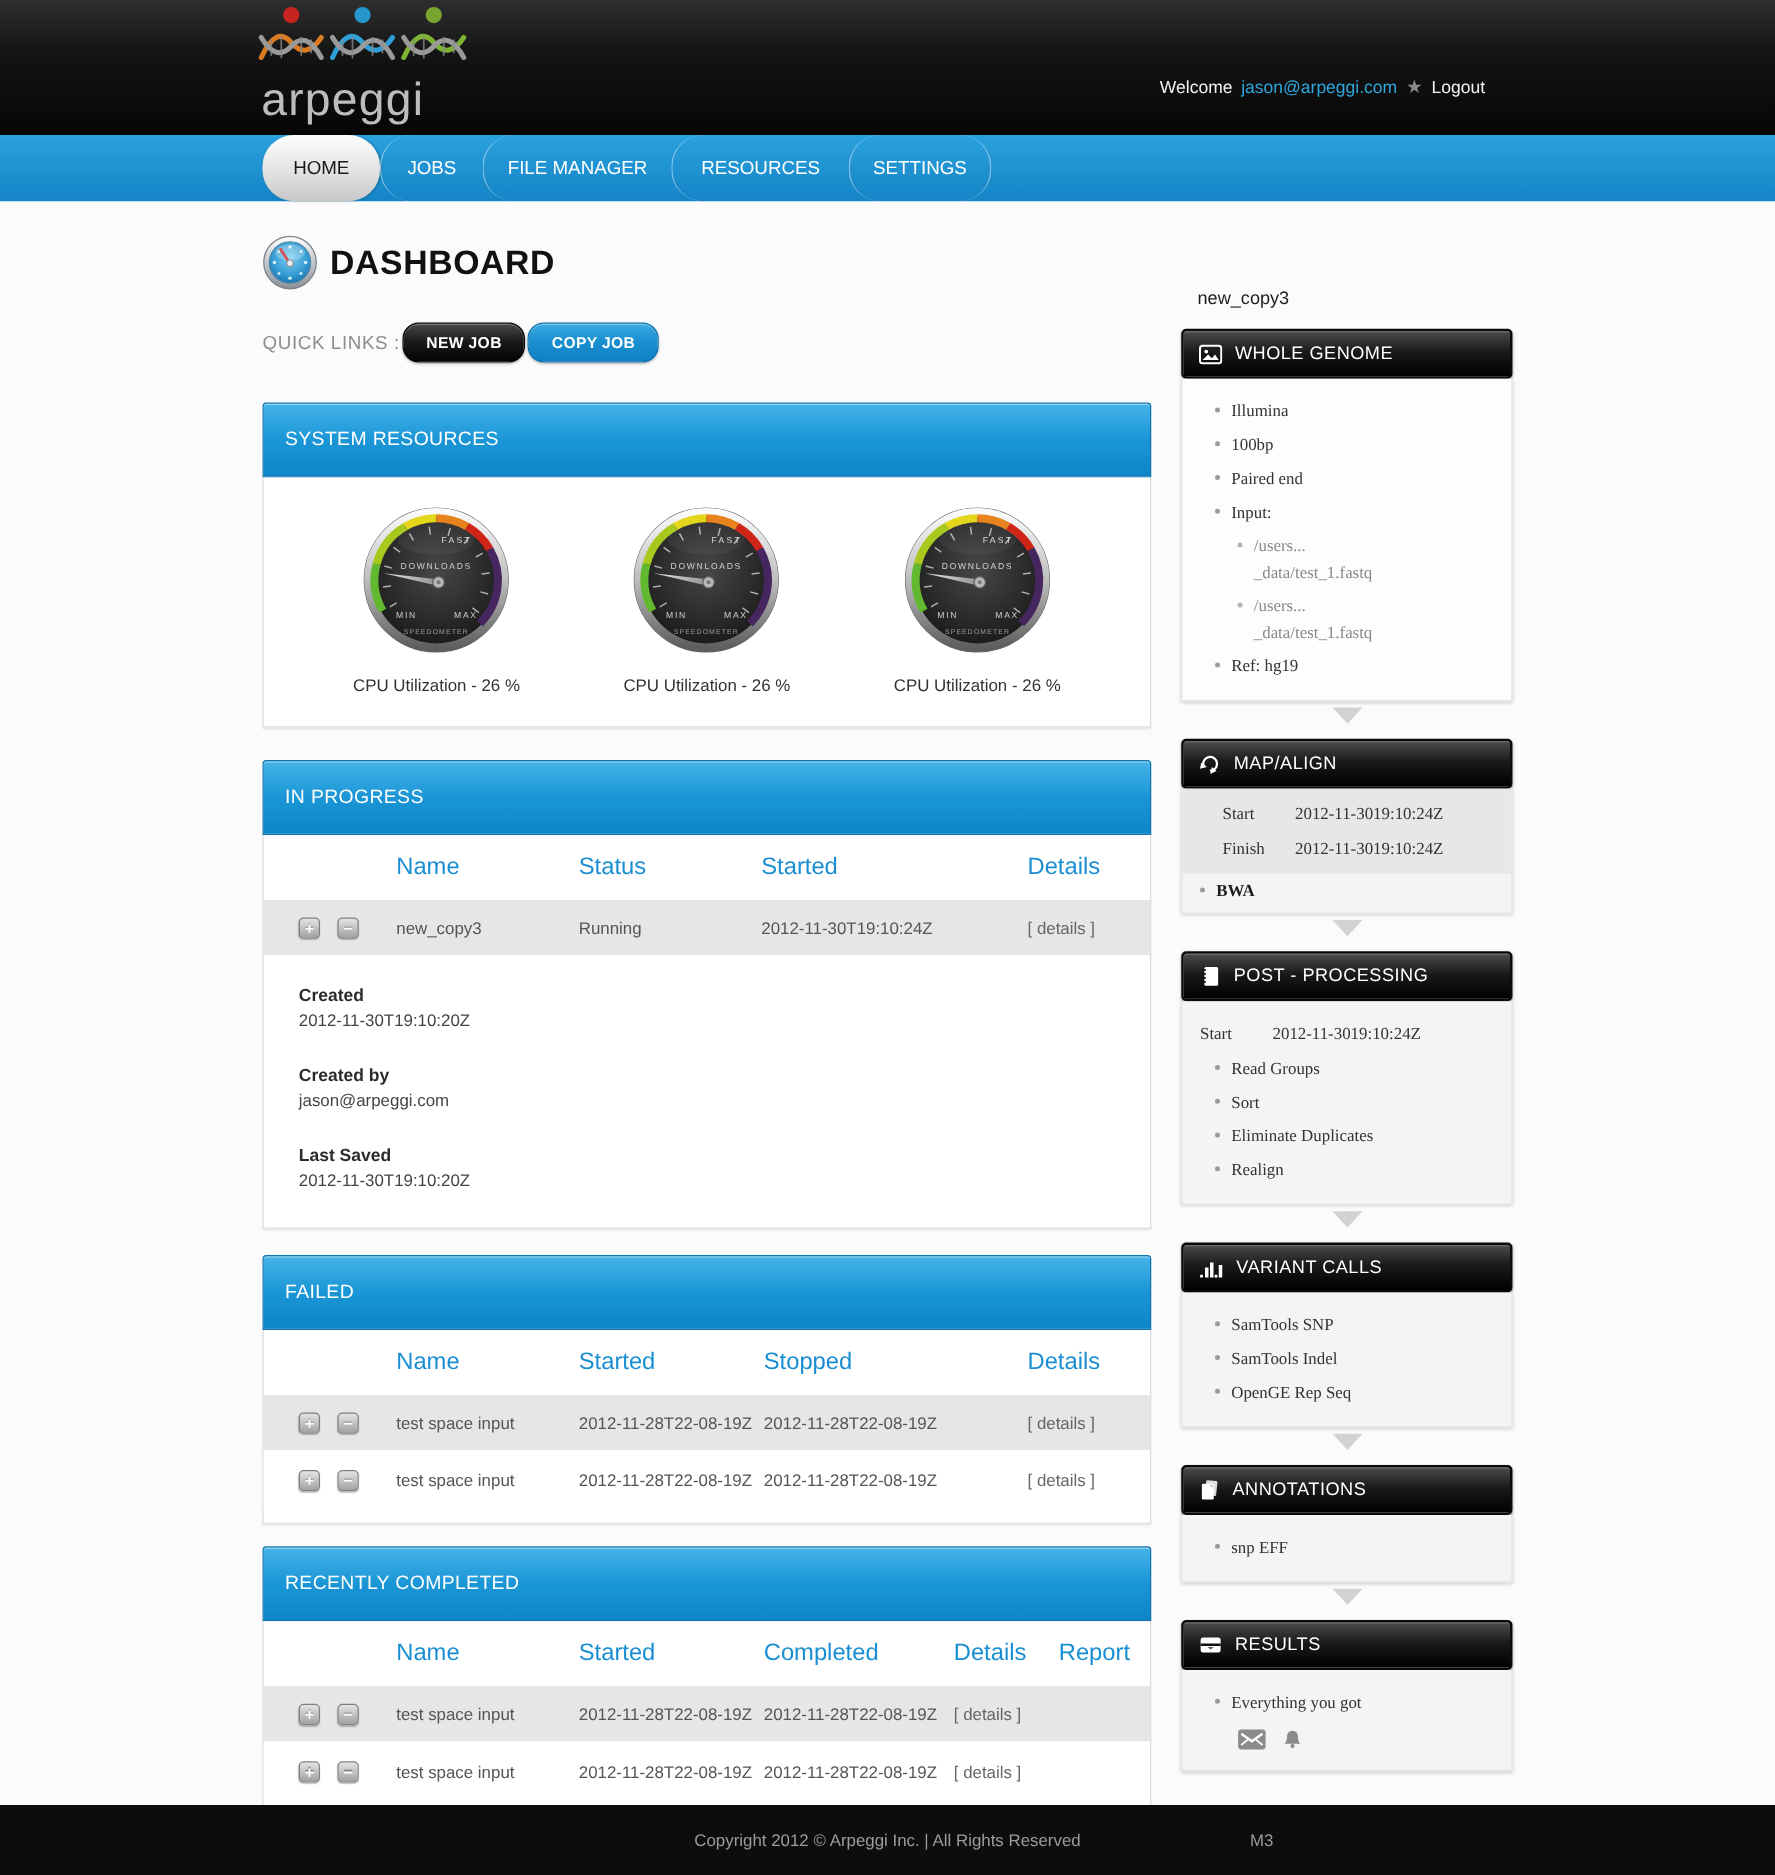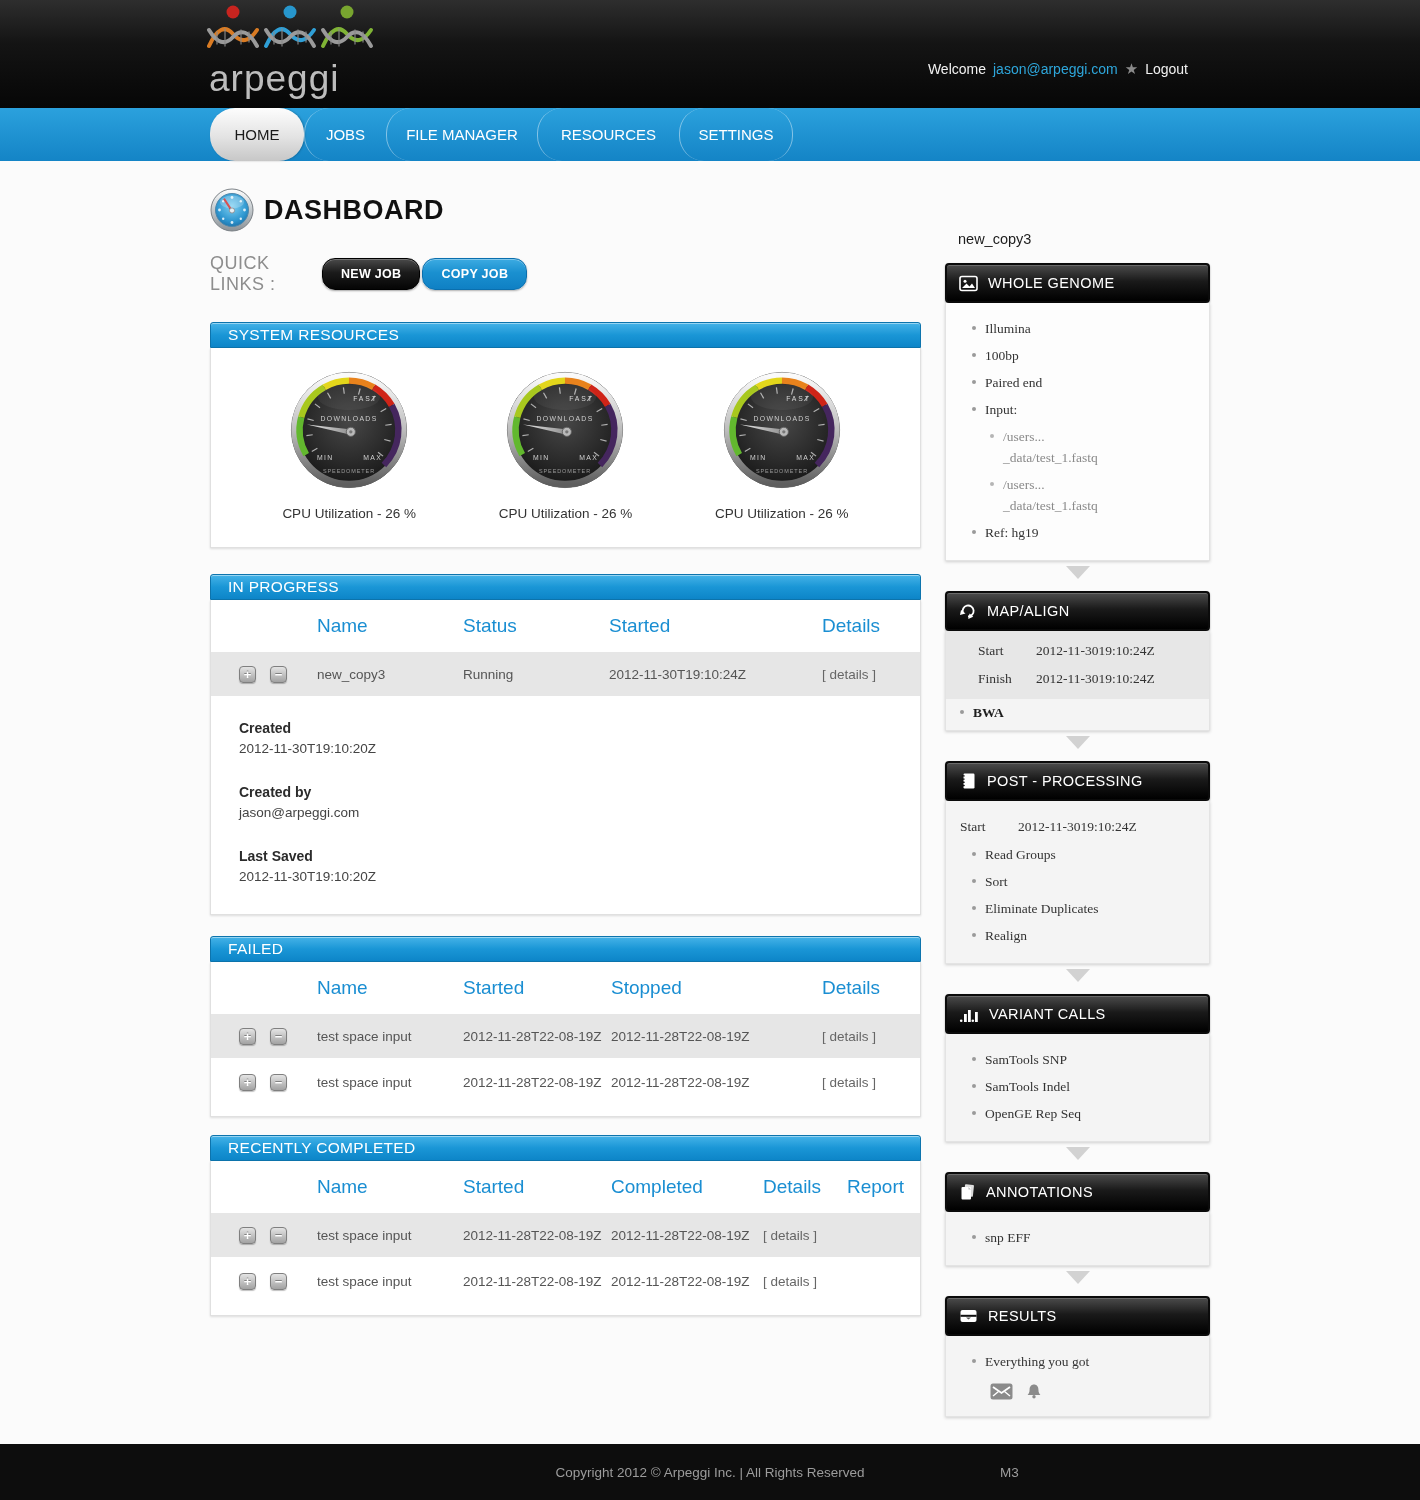--- a/index.html
+++ b/index.html
@@ -26,28 +26,28 @@
     color:#ffffff; font-size:15px; cursor:pointer; border-left:1px solid rgba(255,255,255,.45); padding:0 2px;border-radius:25px; }
   .tab:last-child { border-right:1px solid rgba(255,255,255,.45); }
   .tab.active { background:linear-gradient(#fdfdfd, #e3e3e3 55%, #c7c7c7); color:#1a1a1a; border-left:none; box-shadow:1px 0 2px rgba(0,0,0,.25); }
   .tab.w-home{width:94px} .tab.w-jobs{width:82px} .tab.w-fm{width:151px} .tab.w-res{width:142px} .tab.w-set{width:114px}
 
   
   .main { position:absolute; left:210px; top:161px; width:711px; }
   .title-row { margin-top:27px; display:flex; align-items:center; gap:10px; }
   .page-title { font-size:27px; color:#111; letter-spacing:.5px; }
   .quick-row { margin-top:26px; display:flex; align-items:center; height:32px; }
-  .quick-label { color:#8d8d8d; font-size:18px; letter-spacing:.5px; width:110px; }
+  .quick-label { color:#8d8d8d; font-size:15px; letter-spacing:.5px; width:110px; }
   .btn { height:32px; padding:0 18px; margin-right:2px; border-radius:13px; color:#fff; font-size:12.5px; font-weight:bold;
     display:inline-flex; align-items:center; cursor:pointer; letter-spacing:.3px; }
   .btn-dark { background:linear-gradient(#4a4a4a, #1b1b1b 45%, #050505); border:1px solid #000; box-shadow:inset 0 1px 0 rgba(255,255,255,.25), 0 1px 2px rgba(0,0,0,.35); margin-left:2px; }
   .btn-blue { background:linear-gradient(#3cabe2, #1a90d0 45%, #0f80c4); border:1px solid #0a6fae; box-shadow:inset 0 1px 0 rgba(255,255,255,.35), 0 1px 2px rgba(0,0,0,.3); }
 
   .panel { background:#ffffff; border:1px solid #e0e0e0; border-top:none; box-shadow:0 1px 2px rgba(0,0,0,.12); }
-  .panel-head { height:26px; border:1px solid #0d74ad; border-radius:3px 3px 0 0;
+  .panel-head { height:60px; border:1px solid #0d74ad; border-radius:3px 3px 0 0;
     background:linear-gradient(#45b3e8, #1a96d6 50%, #0d85c8);
     box-shadow:inset 0 1px 0 rgba(255,255,255,.45);
     display:flex; align-items:center; padding-left:17px; color:#fff; font-size:15.5px; letter-spacing:.3px; }
 
   .sr-panel { margin-top:32px; }
   .sr-body { height:200px; display:flex; justify-content:space-around; padding:18px 30px 0 30px; }
   .gauge-block { width:190px; text-align:center; }
   .gauge-caption { margin-top:8px; font-size:13.5px; color:#333; }
 
   .tbl-panel { }

